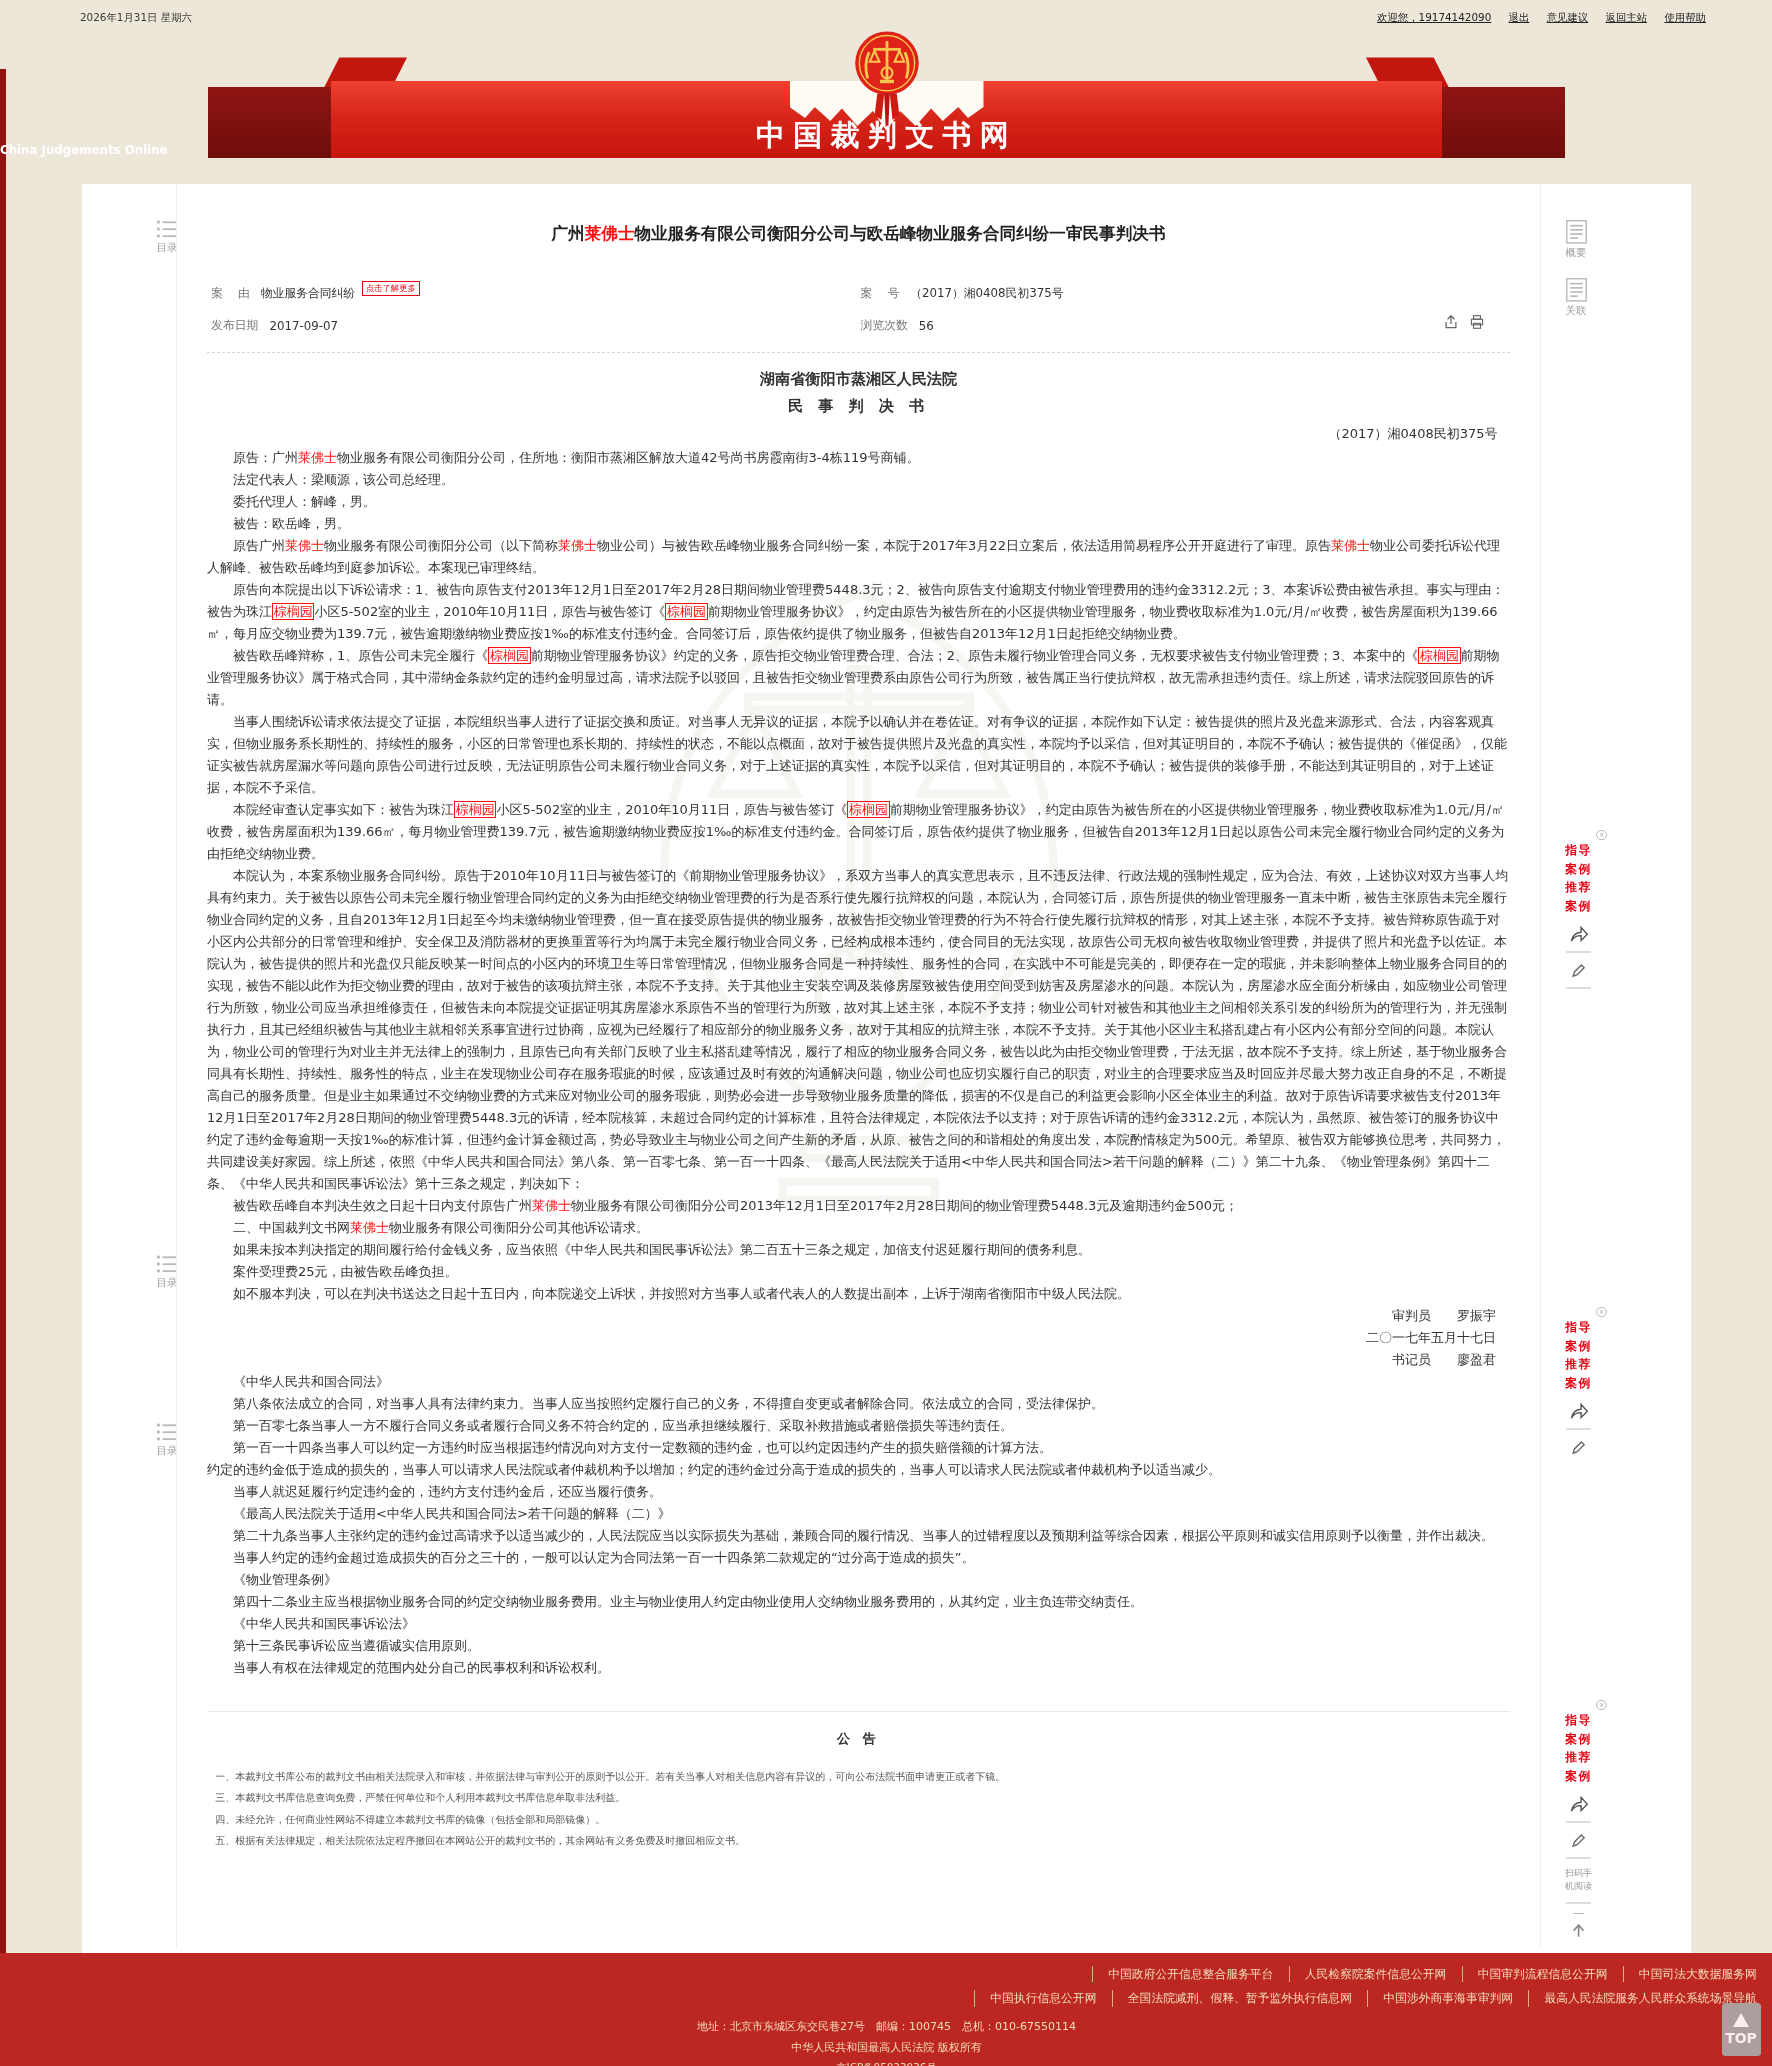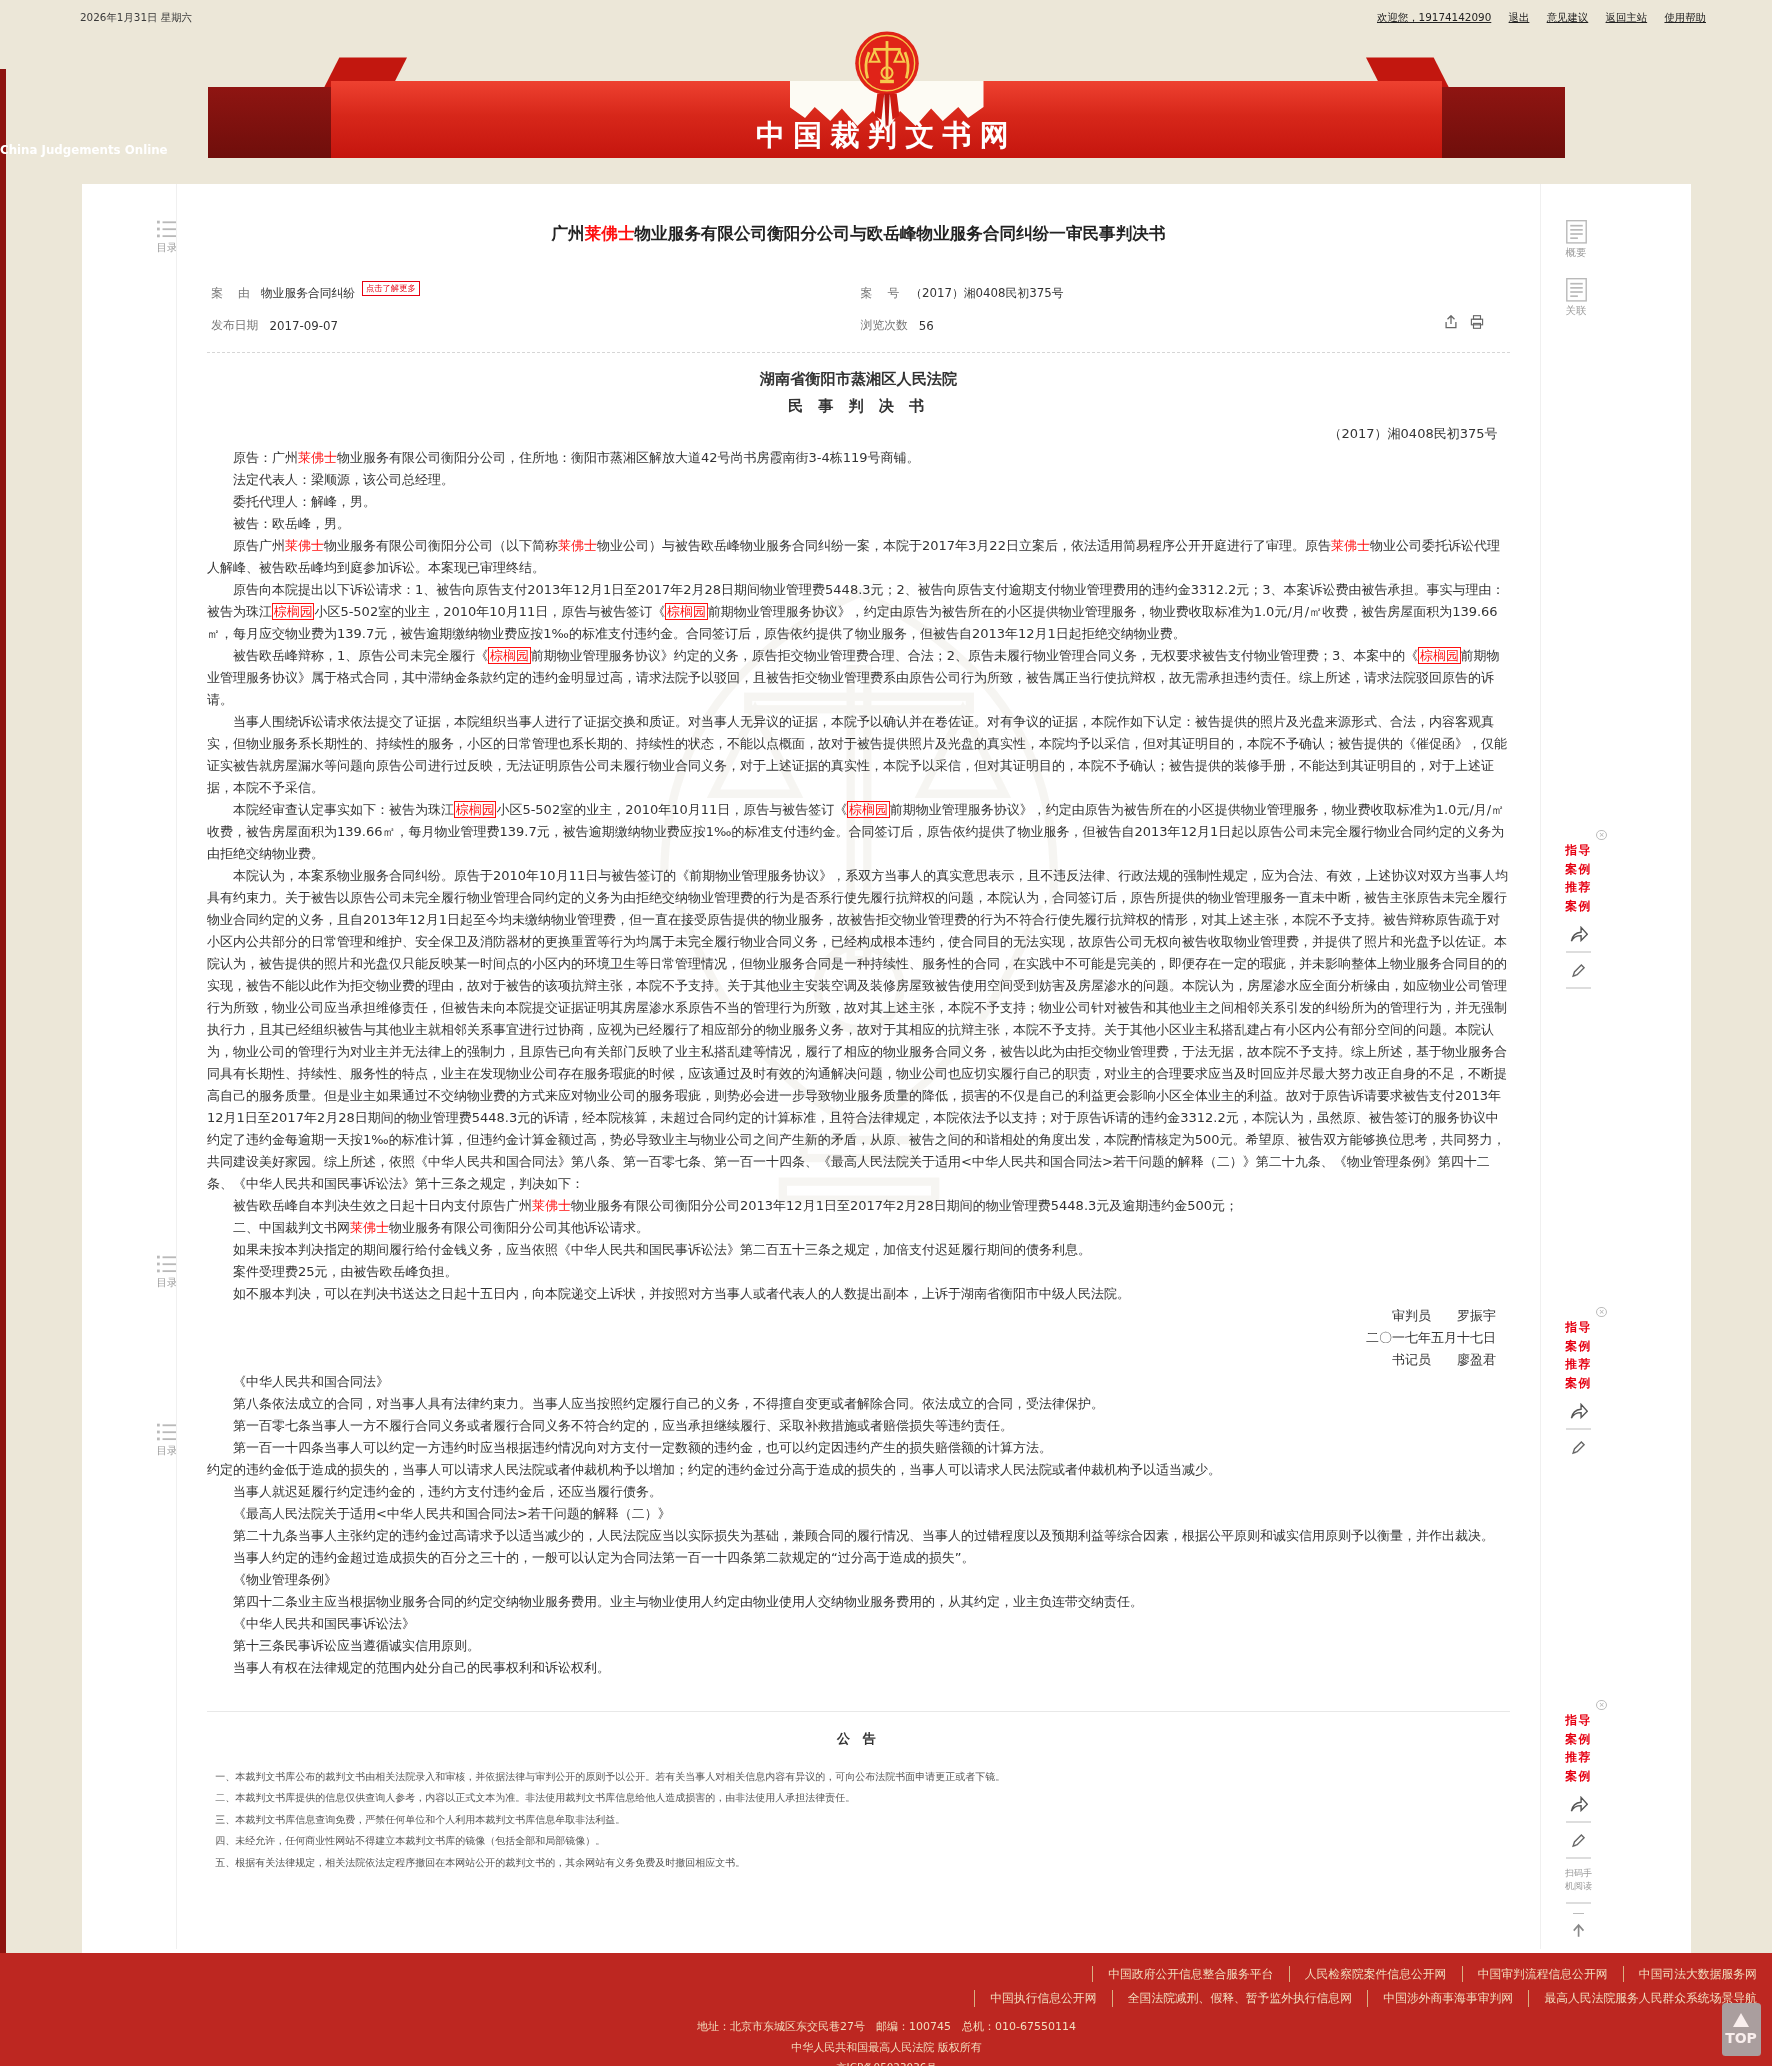--- a/index.html
+++ b/index.html
@@ -353,21 +353,20 @@
           <p class="para"><span>第四十二条业主应当根据物业服务合同的约定交纳物业服务费用。业主与物业使用人约定由物业使用人交纳物业服务费用的，从其约定，业主负连带交纳责任。</span></p>
           <p class="para"><span>《中华人民共和国民事诉讼法》</span></p>
           <p class="para"><span>第十三条民事诉讼应当遵循诚实信用原则。</span></p>
           <p class="para"><span>当事人有权在法律规定的范围内处分自己的民事权利和诉讼权利。</span></p>
         </div>
 
       <div class="notice">
         <div class="notice-title">公 告</div>
         <div>
             <div class="notice-item">一、本裁判文书库公布的裁判文书由相关法院录入和审核，并依据法律与审判公开的原则予以公开。若有关当事人对相关信息内容有异议的，可向公布法院书面申请更正或者下镜。</div>
-            <div class="notice-item">二、本裁判文书库提供的信息仅供查询人参考，内容以正式文本为准。非法使用裁判文书库信息给他人造成损害的，由非法使用人承担法律责任。</div>
             <div class="notice-item">三、本裁判文书库信息查询免费，严禁任何单位和个人利用本裁判文书库信息牟取非法利益。</div>
             <div class="notice-item">四、未经允许，任何商业性网站不得建立本裁判文书库的镜像（包括全部和局部镜像）。</div>
             <div class="notice-item">五、根据有关法律规定，相关法院依法定程序撤回在本网站公开的裁判文书的，其余网站有义务免费及时撤回相应文书。</div>
           </div>
       </div>
     </div>
   </div>
 
   <div class="footer">
     <div class="flinks"><span class="flink">中国政府公开信息整合服务平台</span><span class="flink">人民检察院案件信息公开网</span><span class="flink">中国审判流程信息公开网</span><span class="flink">中国司法大数据服务网</span></div>

